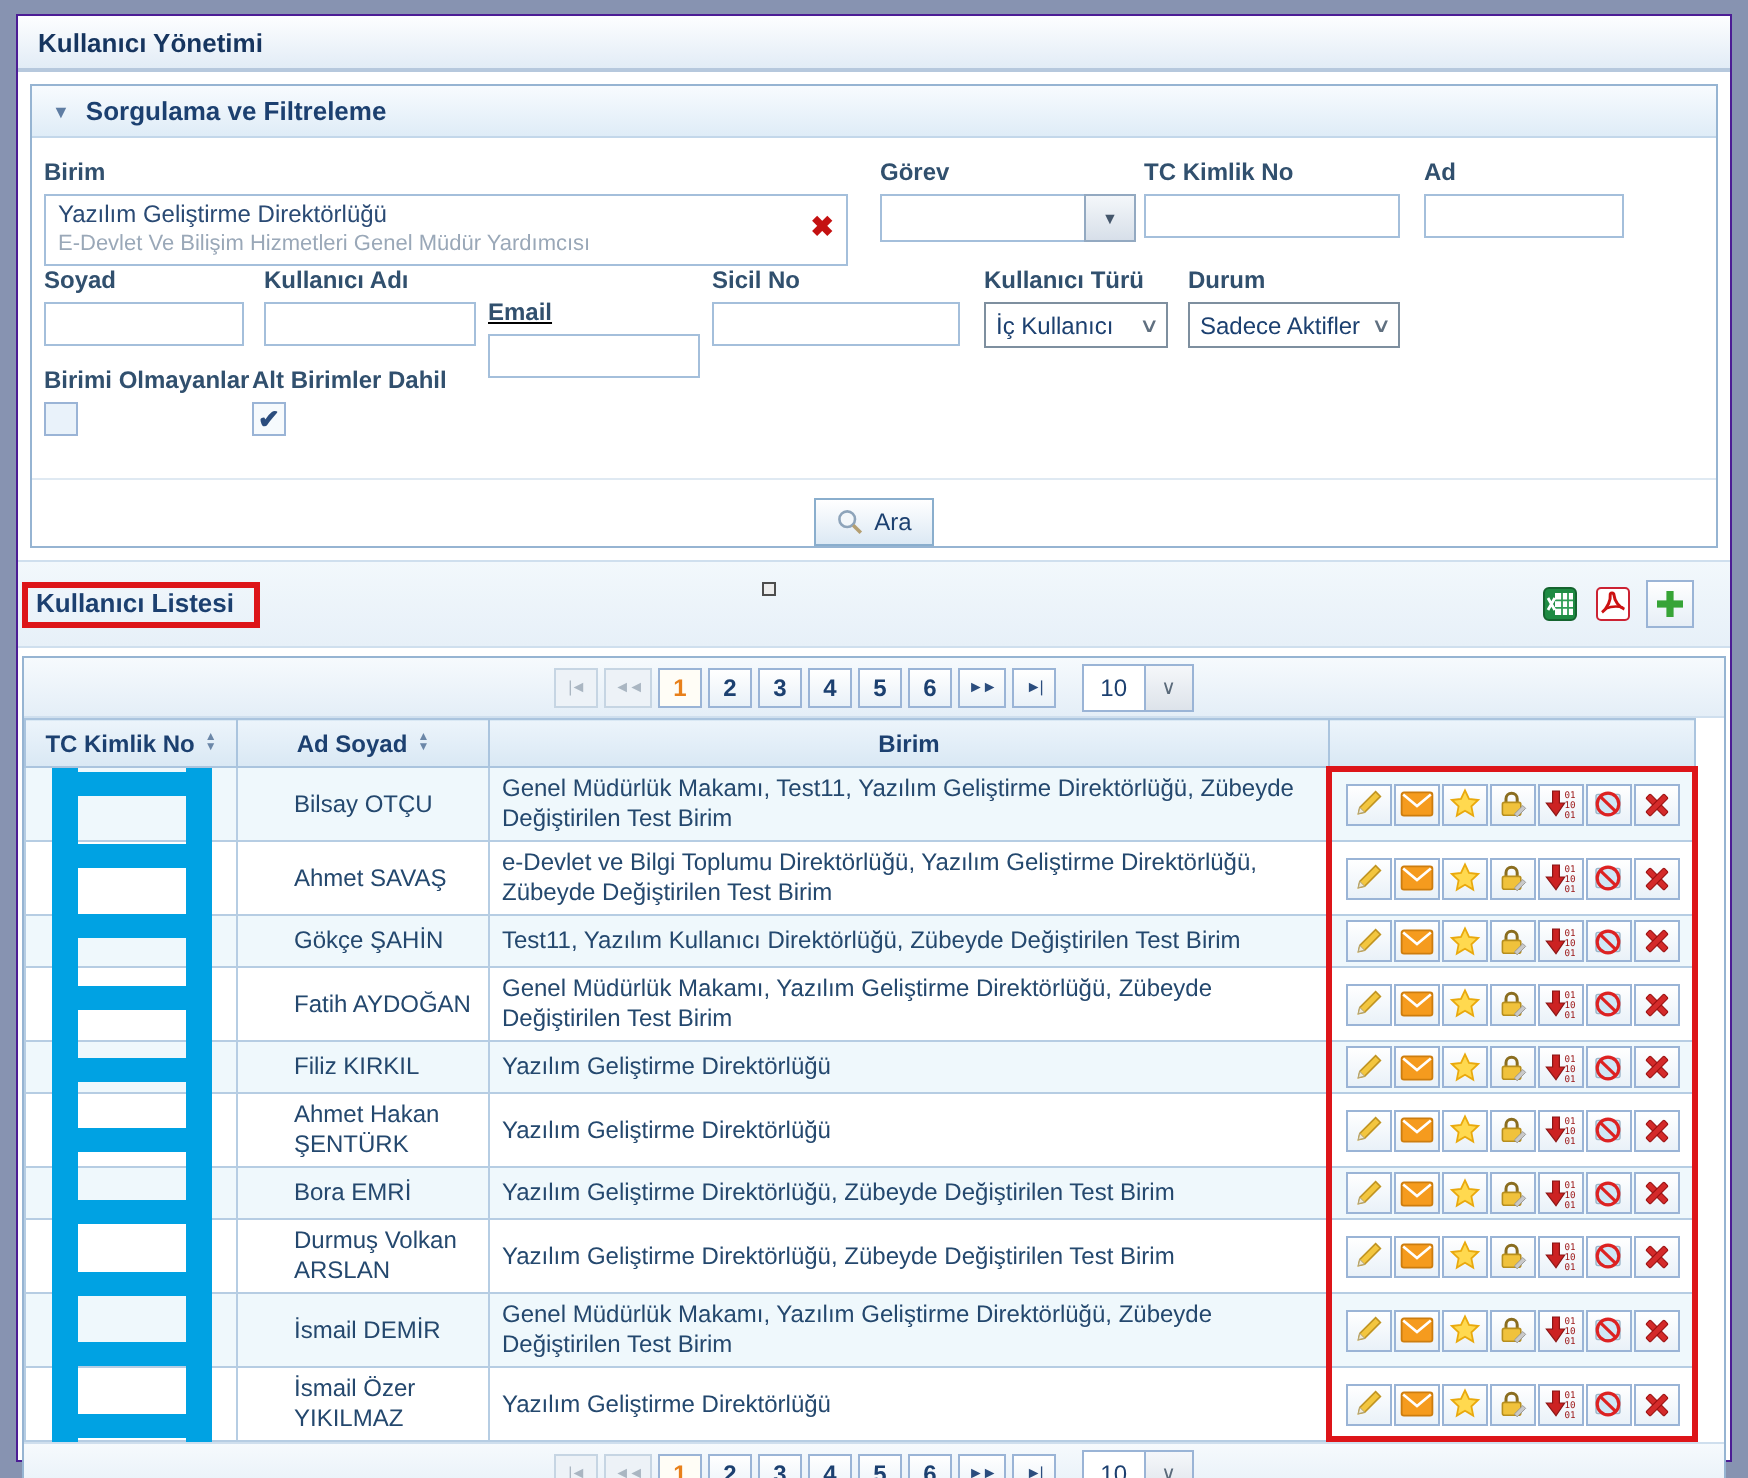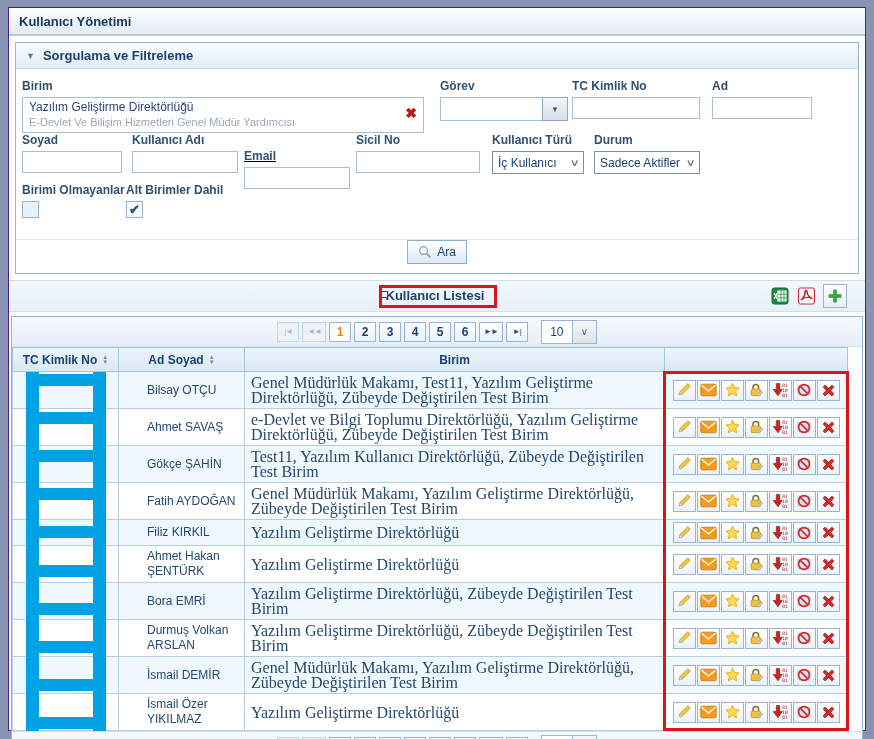--- a/index.html
+++ b/index.html
@@ -37,29 +37,29 @@
                background:linear-gradient(#f4f7fa,#d7dfe9); display:flex; align-items:center;
                justify-content:center; color:#44566b; font-size:8px; cursor:pointer; }
   .selectbox { border:1px solid #7e8f9f; height:23px; background:#fff; display:flex;
                align-items:center; justify-content:space-between; padding:0 5px;
                font-size:12px; color:#1c4070; cursor:pointer; }
   .chev { color:#607080; font-size:10px; transform:scaleX(1.4); }
   .checkbox { width:17px; height:17px; border:1px solid #9ab4d6; background:#e9f2fa; cursor:pointer; }
   .checkbox.checked { background:#f6fafd; display:flex; align-items:center; justify-content:center; }
   .checkbox.checked::after { content:"✔"; color:#2b4d7e; font-size:13px; font-weight:bold; }
   .search-row { position:absolute; left:0; right:0; bottom:0; height:34px;
-                border-top:1px solid #dfe9f2; display:flex; align-items:flex-start; justify-content:center; }
+                border-top:1px solid #dfe9f2; display:flex; align-items:flex-end; justify-content:center; }
   .btn { border:1px solid #8aaecd; background:linear-gradient(#ffffff,#dce9f4);
          color:#1c4070; font-size:12px; height:24px; display:inline-flex; align-items:center;
          gap:5px; padding:0 10px; cursor:pointer; font-family:inherit; }
 
   
-  .list-band { height:32px; margin-top:2px; background:linear-gradient(#f2f8fc,#e7f0f8);
+  .list-band { height:44px; margin-top:2px; background:linear-gradient(#f2f8fc,#e7f0f8);
                border-top:1px solid #cfdfee; border-bottom:1px solid #cfdfee;
-               position:relative; display:flex; align-items:center;justify-content:center; }
+               position:relative; display:flex; align-items:center; }
   .list-title-box { margin-left:2px; border:3px solid #dd1519; padding:0 10px 2px 4px;
                     font-weight:bold; color:#1c4070; font-size:13px; background:transparent; }
   .handle-square { position:absolute; left:372px; top:10px; width:7px; height:7px;
                    background:#ececec; border:1px solid #4d4d4d; cursor:pointer; }
   .band-icons { position:absolute; right:18px; display:flex; align-items:center; gap:7px; }
   .tool { cursor:pointer; display:inline-flex; }
   .add-btn { width:24px; height:24px; border:1px solid #9ab4d6;
              background:linear-gradient(#ffffff,#e6eef6); display:flex; align-items:center;
              justify-content:center; cursor:pointer; }
 
@@ -86,21 +86,21 @@
   th { height:24px; background:linear-gradient(#ecf4fb,#d9e8f4); border:1px solid #aac4de;
        color:#1c4070; font-size:12px; font-weight:bold; text-align:center; }
   th .hwrap { display:inline-flex; align-items:center; gap:5px; }
   .sort { display:inline-flex; flex-direction:column; }
   .sort i { font-style:normal; font-size:6px; line-height:5px; color:#6b87a8; }
   td { border:1px solid #b6cde3; padding:3px 6px; font-size:12px; color:#24486e;
        line-height:15px; vertical-align:middle; }
   tr.odd td { background:#eff8fc; }
   .td-tc { padding:3px 2px; }
   .td-name { padding-left:28px; }
-  .td-birim { font-size:16px;font-family:Liberation Serif, serif; }
+  .td-birim { font-size:12px; }
   .td-actions { padding:2px 2px; white-space:nowrap; text-align:center; }
   .act { width:23px; height:21px; border:1px solid #9ab4d6;
          background:linear-gradient(#ffffff,#e9f1f8); display:inline-flex; align-items:center;
          justify-content:center; margin:0 0.5px; cursor:pointer; vertical-align:middle; }
   .total-band { height:26px; background:linear-gradient(#f2f8fc,#e4eef7); border-top:1px solid #cfdfee;
                 display:flex; align-items:center; justify-content:center; font-weight:bold;
                 color:#1c4070; font-size:12px; }
 
   .red-box { position:absolute; top:54px; bottom:56px; right:13px; width:186px;
              border:3px solid #dd1519; pointer-events:none; z-index:6; }

